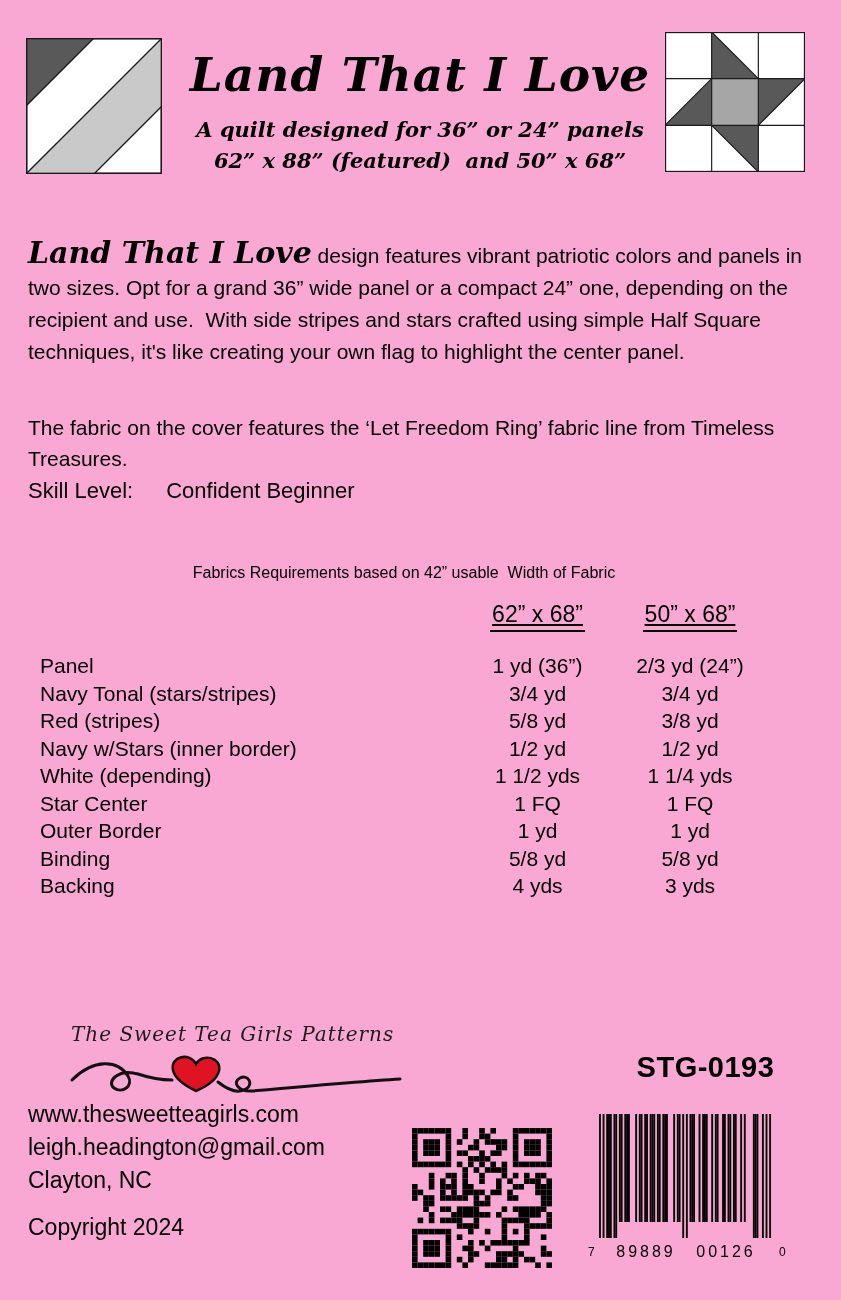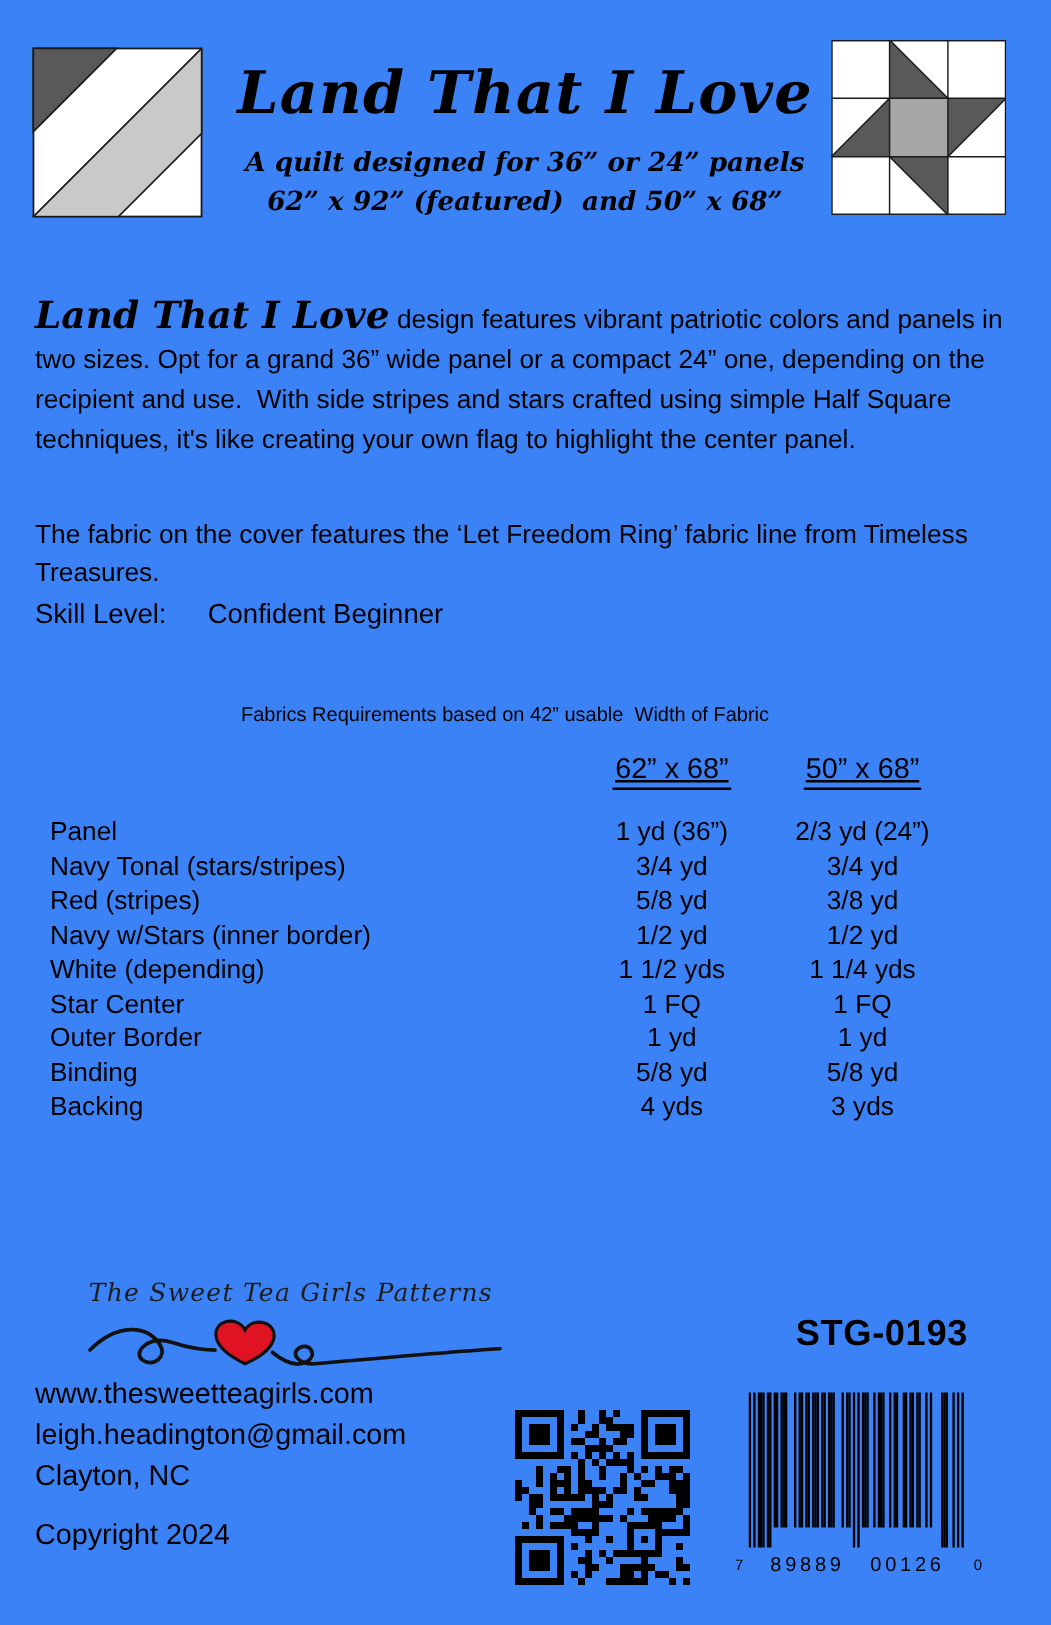--- a/index.html
+++ b/index.html
@@ -1,16 +1,16 @@
 <!DOCTYPE html>
 <html style="--dark-gray: #595959; --light-gray: #c9c9c9; --star-center: #a6a6a6; --heart-red: #e01322; --line-black: #1a1a1a;"><head>
 <meta charset="utf-8">
 <style>
   html,body{margin:0;padding:0;background:#fff;}
-  .page{position:relative;width:841px;height:1300px;background:#3b82f6;overflow:hidden;
+  .page{position:relative;width:841px;height:1300px;background:#f9a8d4;overflow:hidden;
         font-family:"Liberation Sans",sans-serif;color:#000;}
   svg{display:block;}
 
   
   .stripe-block{position:absolute;left:26px;top:38px;width:136px;height:136px;}
   .star-block{position:absolute;left:665px;top:32px;width:140px;height:140px;}
   .title-wrap{position:absolute;left:150px;top:46px;width:540px;text-align:center;}
   .script{font-family:"DejaVu Serif",serif;font-style:italic;font-weight:700;}
   .title{font-size:47px;line-height:58px;letter-spacing:1px;}
   .subtitle{font-size:21px;line-height:31px;white-space:pre;margin-top:10px;}
@@ -54,21 +54,21 @@
       <rect x="0.5" y="0.5" width="99" height="99" fill="#ffffff" stroke="var(--line-black)" stroke-width="1"></rect>
       <polygon points="100,0 100,50 50,100 0,100" fill="var(--light-gray)" stroke="var(--line-black)" stroke-width="1"></polygon>
       <polygon points="0,0 50,0 0,50" fill="var(--dark-gray)" stroke="var(--line-black)" stroke-width="1"></polygon>
       <rect x="0.5" y="0.5" width="99" height="99" fill="none" stroke="var(--line-black)" stroke-width="1"></rect>
     </svg>
   </div>
 
   <div class="title-wrap">
     <div class="title script">Land That I Love</div>
     <div class="subtitle script">A quilt designed for 36” or 24” panels</div>
-    <div class="subtitle script" style="margin-top:0;">62” x 92” (featured)  and 50” x 68”</div>
+    <div class="subtitle script" style="margin-top:0;">62” x 88” (featured)  and 50” x 68”</div>
   </div>
 
   <div class="star-block">
     <svg viewBox="0 0 120 120" width="140" height="140">
       <rect x="0.5" y="0.5" width="119" height="119" fill="#ffffff" stroke="var(--line-black)"></rect>
       <rect x="40" y="40" width="40" height="40" fill="var(--star-center)"></rect>
       <polygon points="40,0 80,40 40,40" fill="var(--dark-gray)"></polygon>
       <polygon points="40,40 40,80 0,80" fill="var(--dark-gray)"></polygon>
       <polygon points="80,40 120,40 80,80" fill="var(--dark-gray)"></polygon>
       <polygon points="40,80 80,80 80,120" fill="var(--dark-gray)"></polygon>

